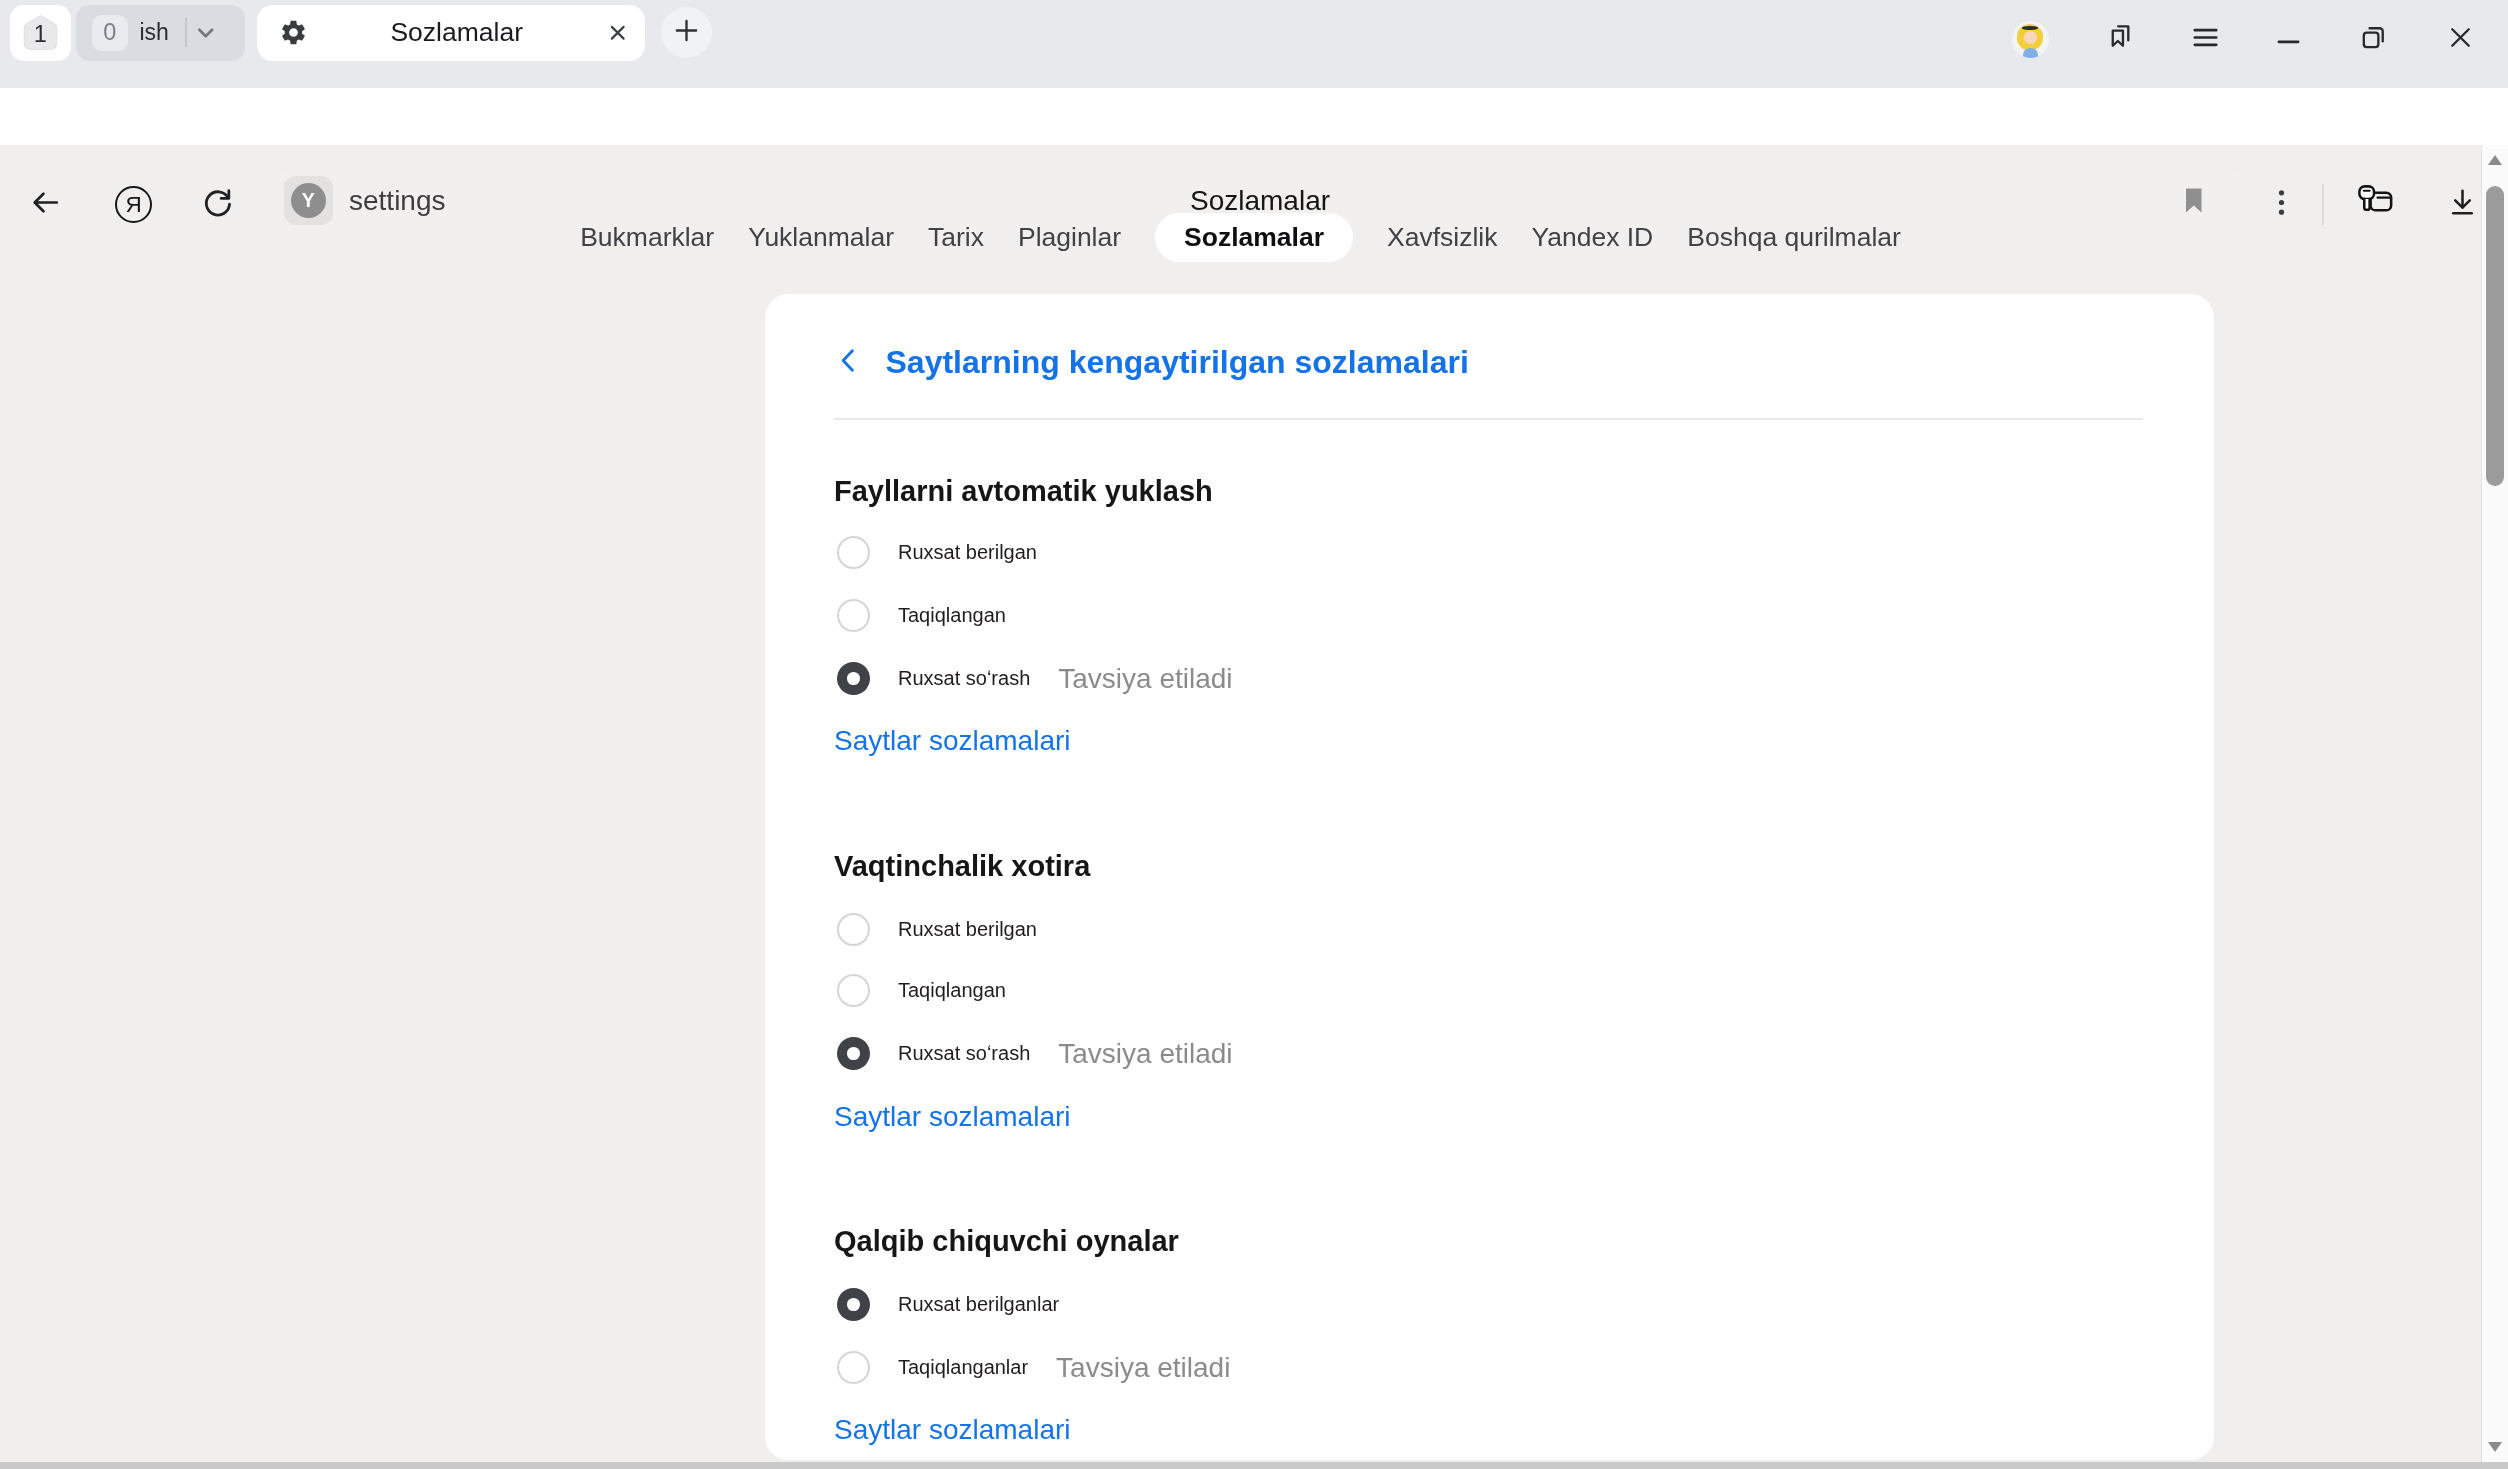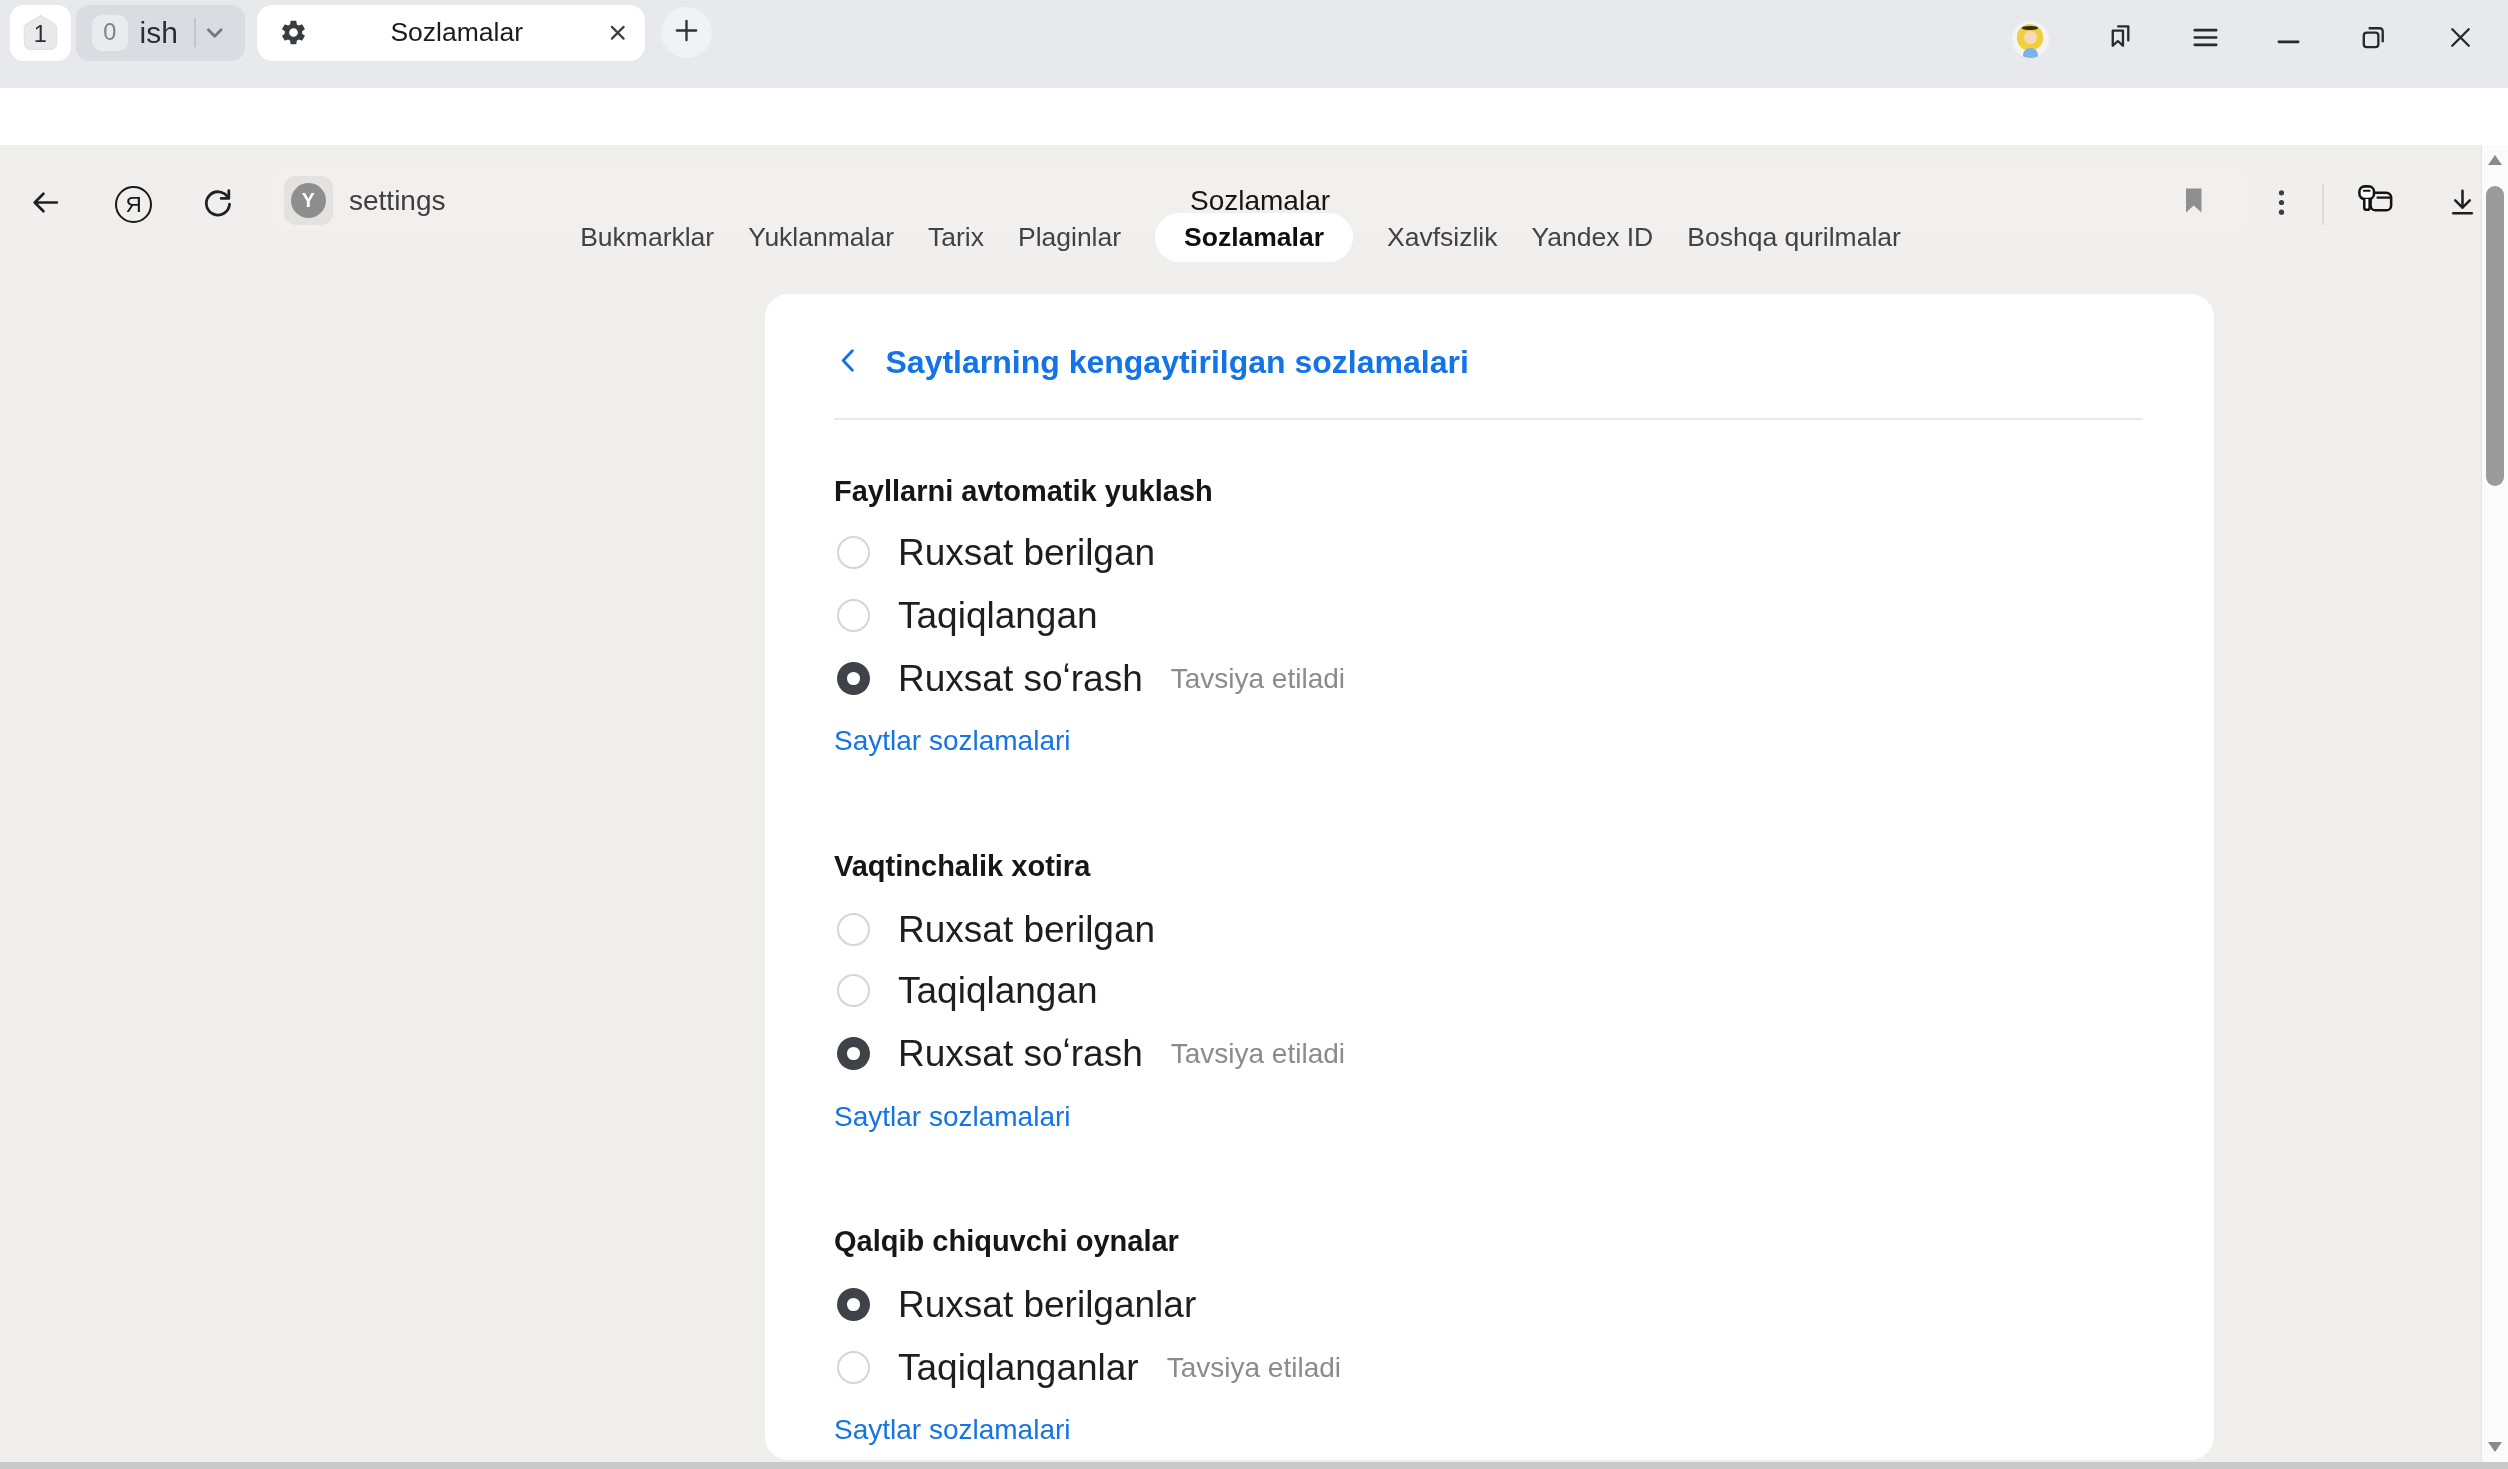--- a/index.html
+++ b/index.html
@@ -8,21 +8,21 @@
   .screen { position:relative; width:2508px; height:1469px; background:#f0efed; overflow:hidden; }
 
   
   .chrome { position:absolute; left:0; top:0; right:0; height:88px; background:#e7e9ec; }
   .tabs-counter { position:absolute; left:9.8px; top:4.9px; width:61px; height:56px; border-radius:13.7px; background:#fff; display:flex; align-items:center; justify-content:center; }
   .shield-wrap { position:relative; width:35px; height:37px; }
   .shield-wrap svg { position:absolute; left:0; top:0; }
   .shield-num { position:absolute; left:0; top:2.9px; width:100%; text-align:center; font-size:23.5px; color:#2c2e31; line-height:34px; }
   .workspace { position:absolute; left:76px; top:4.9px; width:169px; height:56px; border-radius:13.7px; background:#d9dce1; display:flex; align-items:center; }
   .ws-count { margin-left:15.7px; width:36px; height:36px; border-radius:9.8px; background:#e9ebef; color:#7c8086; font-size:23.5px; display:flex; align-items:center; justify-content:center; }
-  .ws-label { margin-left:11.8px; font-size:30px; color:#2b2d30; }
+  .ws-label { margin-left:11.8px; font-size:23px; color:#2b2d30; }
   .ws-div { margin-left:15.7px; width:2px; height:29px; background:#c2c5ca; }
   .ws-chevron { margin-left:6.9px; display:flex; }
   .browser-tab { position:absolute; left:257px; top:4.9px; width:388px; height:56px; border-radius:15.7px; background:#fff; display:flex; align-items:center; }
   .tab-gear { margin-left:21.6px; display:flex; }
   .tab-title { flex:1; text-align:center; font-size:26.5px; color:#1a1b1d; }
   .tab-close { margin-right:15.7px; display:flex; }
   .newtab { position:absolute; left:661px; top:6.9px; width:51px; height:51px; border-radius:50%; background:#f1f2f4; display:flex; align-items:center; justify-content:center; }
 
   .avatar { position:absolute; left:2012px; top:20.6px; width:37px; height:37px; border-radius:50%; background:#f4f4f4; overflow:hidden; }
   .av-hair { position:absolute; left:4.9px; top:3.9px; width:26.5px; height:25.5px; background:#f0cf3a; border-radius:50% 50% 46% 46%; }
@@ -65,21 +65,21 @@
   .main { left:765px; top:294px; width:1449px; height:1166px; }
   .m-head { position:absolute; left:69px; top:47px; height:43px; display:flex; align-items:center; gap:22.5px; }
   .m-title { font-size:32px; font-weight:bold; color:#1373e7; white-space:nowrap; }
   .m-div { position:absolute; left:69px; top:124px; width:1309px; height:2px; background:#e9e8e6; }
   .sec-title { position:absolute; left:69px; height:39px; line-height:39px; font-size:29px; font-weight:bold; color:#161616; white-space:nowrap; }
   .opt-row { position:absolute; left:72px; height:39px; display:flex; align-items:center; gap:28px; }
   .radio { width:33px; height:33px; border-radius:50%; flex:none; }
   .radio.off { border:2.5px solid #d5d5d4; background:#fff; }
   .radio.on { background:#3f4247; position:relative; }
   .radio.on::after { content:""; position:absolute; left:10.3px; top:10.3px; width:12.7px; height:12.7px; border-radius:50%; background:#fff; }
-  .opt-label { font-size:37px; color:#201d1c; white-space:nowrap; }
+  .opt-label { font-size:20px; color:#201d1c; white-space:nowrap; }
   .opt-note { font-size:28px; color:#8b8b8b; white-space:nowrap; }
   .sec-link { position:absolute; left:69px; height:39px; line-height:39px; font-size:28px; color:#1373e7; white-space:nowrap; }
 
   
   .vscroll { position:absolute; left:2481px; top:145px; width:27.4px; height:1317px; background:#fbfbfb; border-left:1px solid #e3e3e3; }
   .sc-up { position:absolute; left:5.9px; top:9.8px; width:0; height:0; border-left:7.8px solid transparent; border-right:7.8px solid transparent; border-bottom:10.8px solid #8a8a8a; }
   .sc-thumb { position:absolute; left:3.9px; top:41px; width:18.6px; height:300px; border-radius:9.8px; background:#9b9b9b; }
   .sc-down { position:absolute; left:5.9px; bottom:9.8px; width:0; height:0; border-left:7.8px solid transparent; border-right:7.8px solid transparent; border-top:10.8px solid #8a8a8a; }
   .bottombar { position:absolute; left:0; top:1462px; width:2508px; height:6.9px; background:#c9c9c9; }
 </style>

